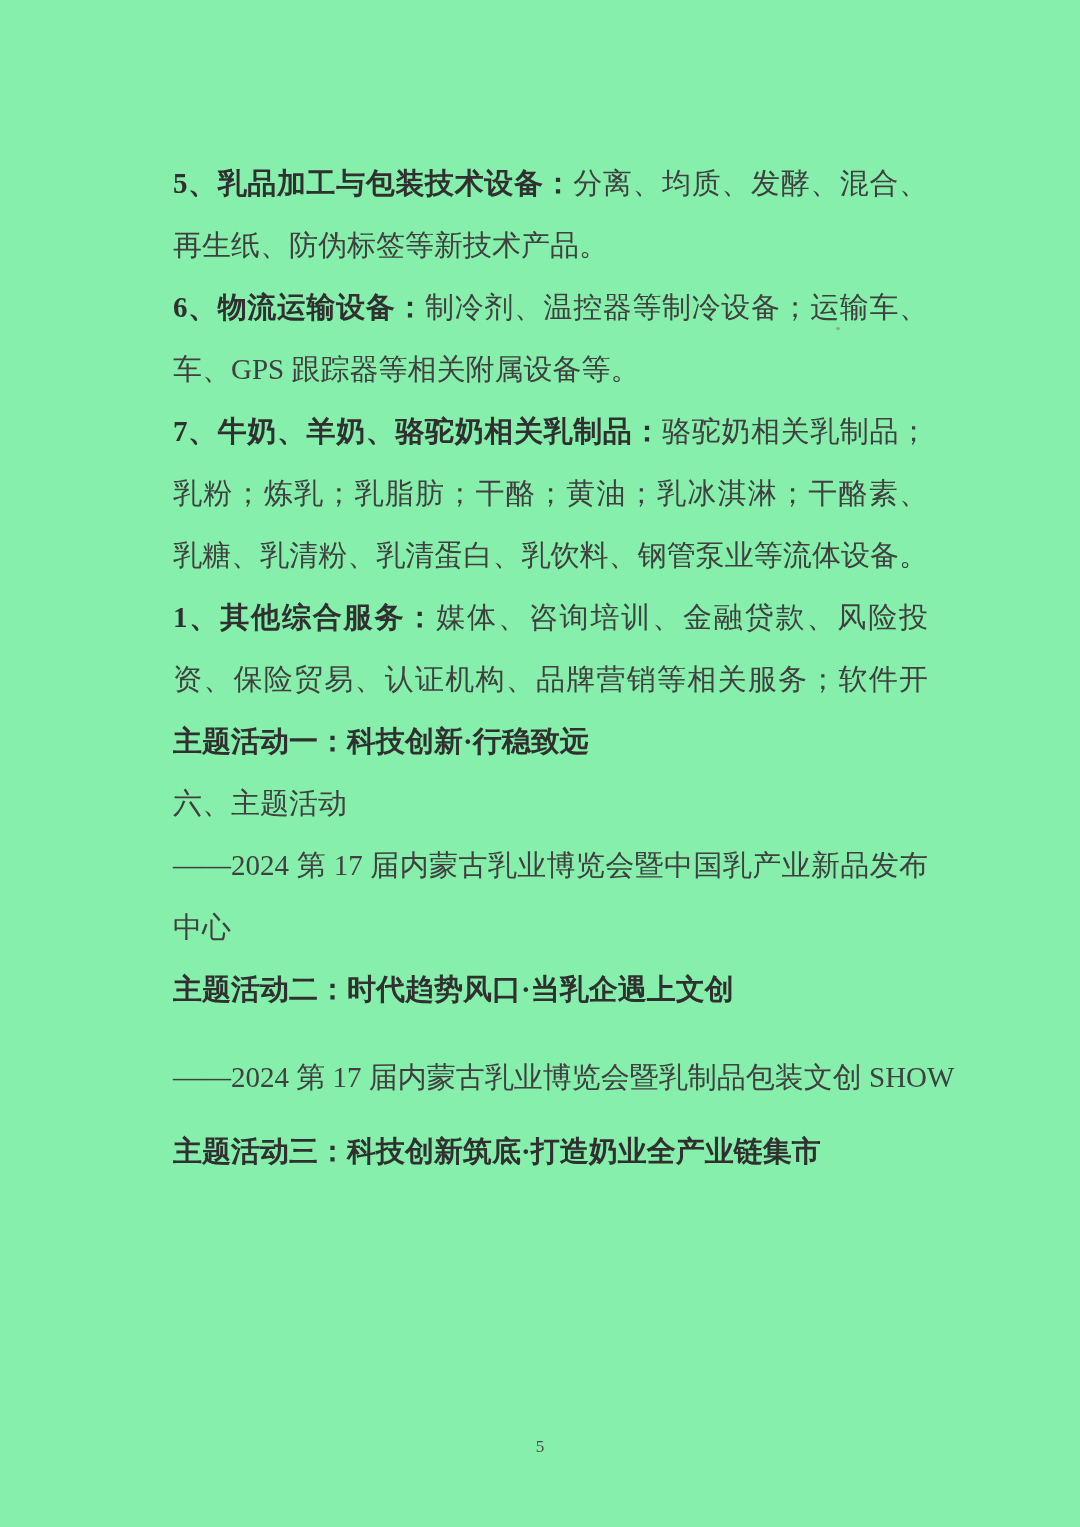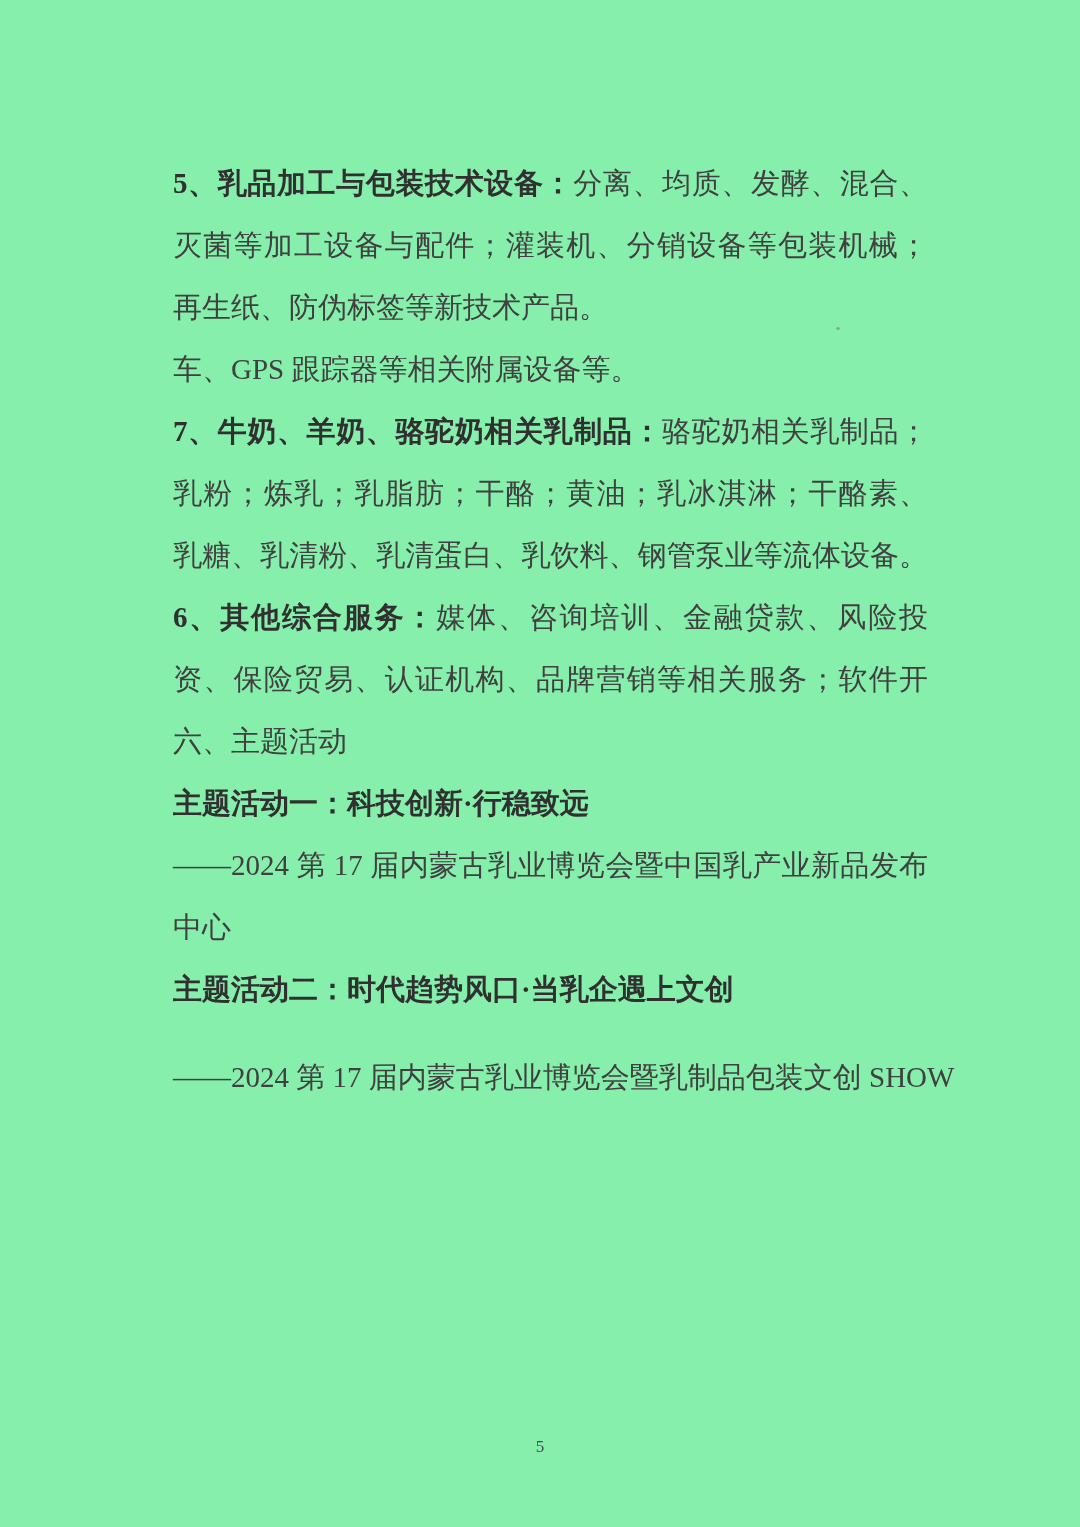--- a/index.html
+++ b/index.html
@@ -63,40 +63,41 @@
     opacity: 0.75;
   }
 </style>
 </head>
 <body>
 
 <div class="page">
   <div class="content">
 
     <div class="line j"><span class="b">5、乳品加工与包装技术设备：</span><span>分离、均质、发酵、混合、</span></div>
-    <div class="line j"><span>灭菌等加工设备与配件；灌装机、分销设备等包装机械；</span></div>
     <div class="line"><span>再生纸、防伪标签等新技术产品。</span></div>
 
+    <div class="line j"><span class="b">6、物流运输设备：</span><span>制冷剂、温控器等制冷设备；运输车、</span></div>
     <div class="line"><span>车、GPS 跟踪器等相关附属设备等。</span></div>
 
     <div class="line j"><span class="b">7、牛奶、羊奶、骆驼奶相关乳制品：</span><span>骆驼奶相关乳制品；</span></div>
     <div class="line j"><span>乳粉；炼乳；乳脂肪；干酪；黄油；乳冰淇淋；干酪素、</span></div>
     <div class="line j"><span>乳糖、乳清粉、乳清蛋白、乳饮料、钢管泵业等流体设备。</span></div>
 
-    <div class="line j"><span class="b">6、其他综合服务：</span><span>媒体、咨询培训、金融贷款、风险投</span></div>
+    <div class="line j"><span class="b">1、其他综合服务：</span><span>媒体、咨询培训、金融贷款、风险投</span></div>
     <div class="line j"><span>资、保险贸易、认证机构、品牌营销等相关服务；软件开</span></div>
 
+    <div class="line"><span class="b">主题活动一：科技创新·行稳致远</span></div>
+
     <div class="line"><span>六、主题活动</span></div>
-
-    <div class="line"><span class="b">主题活动一：科技创新·行稳致远</span></div>
     <div class="line j"><span>——2024 第 17 届内蒙古乳业博览会暨中国乳产业新品发布</span></div>
     <div class="line"><span>中心</span></div>
 
     <div class="line"><span class="b">主题活动二：时代趋势风口·当乳企遇上文创</span></div>
     <div class="line nw mt26"><span>——2024 第 17 届内蒙古乳业博览会暨乳制品包装文创 SHOW</span></div>
 
+    <div class="line mt12"><span class="b">主题活动三：科技创新筑底·打造奶业全产业链集市</span></div>
 
   </div>
 
   <div class="artifact-dot"></div>
 
   <div class="page-number">5</div>
 </div>
 
 </body></html>

